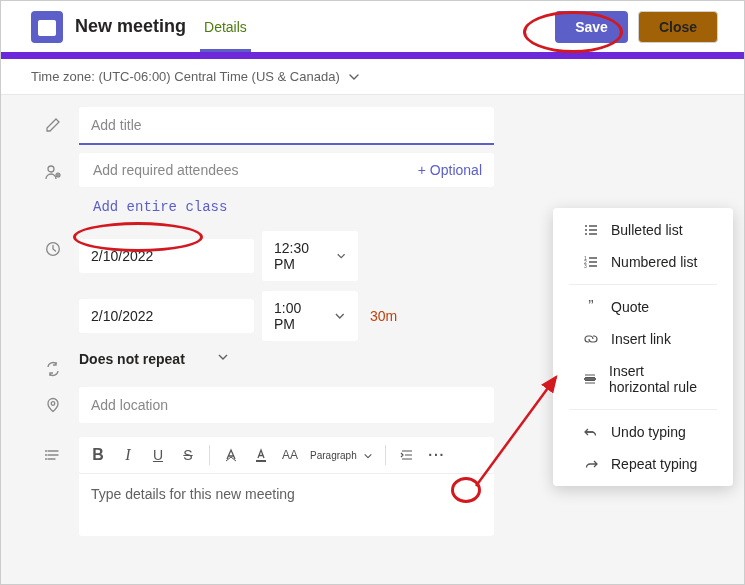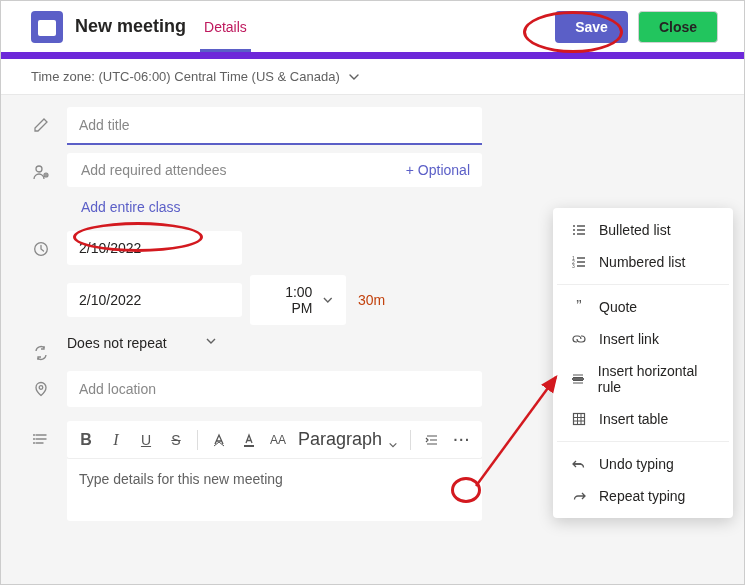--- a/index.html
+++ b/index.html
@@ -31,35 +31,35 @@
     margin-right: 12px;
   }
   .cal-tile-inner {
     width: 18px; height: 16px;
     background: #fff;
     border-radius: 2px;
     position: relative;
     top:1px;
   }
   .page-title { font-size: 18px; font-weight: 700; margin-right: 14px; }
-  .tab-sel { font-size: 14px; color: #be185d; padding: 18px 4px 14px 4px; border-bottom: 3px solid #5b5fc7; margin-right: auto; }
+  .tab-sel { font-size: 14px; color: #4d7c0f; padding: 18px 4px 14px 4px; border-bottom: 3px solid #5b5fc7; margin-right: auto; }
   .btn {
     height: 32px; border-radius: 4px; padding: 0 20px;
     font-size: 14px; font-weight: 600;
     display: inline-flex; align-items: center; cursor: pointer;
   }
   .btn-save { background: #5b5fc7; color: #fff; border: none; margin-right: 10px; }
-  .btn-close { background: #22c55e; color: #252423; border: 1px solid #d1d1d1; }
+  .btn-close { background: #a16207; color: #252423; border: 1px solid #d1d1d1; }
   .tzbar {
     height: 36px; display: flex; align-items: center; padding-left: 30px;
     color: #616161; border-bottom: 1px solid #e8e8e8; background: #fff;
     font-size: 13px;
   }
   .tzbar svg { margin-left: 8px; }
-  .form-area { padding: 12px 0 0 30px; width: 520px; }
+  .form-area { padding: 12px 0 0 42px; width: 520px; }
   .row { display: flex; align-items: flex-start; margin-bottom: 8px; }
   .row-icon {
     width: 20px; flex: 0 0 20px; display:flex; justify-content:center;
     color:#616161; margin-right: 16px; margin-top: 10px;
   }
   .field {
     border: none; border-bottom: 2px solid #5b5fc7;
     padding: 10px 12px; font-size: 14px; width: 415px;
     outline: none; background: #fff; border-radius: 3px 3px 0 0;
   }
@@ -67,49 +67,49 @@
     border: none;
     padding: 10px 12px; font-size: 14px; width: 415px;
     outline: none; background: #fff; border-radius: 3px;
   }
   .attend-wrap {
     display:flex; align-items:center; background:#fff; border-radius:3px;
     width:415px; padding:8px 12px;
   }
   .attend-wrap input { border:none; outline:none; font-size:14px; flex:1; background:transparent;}
   .optional { color:#5b5fc7; font-size:14px; cursor:pointer; font-weight:400;margin-left:40px; }
-  .addclass { color:#5b5fc7; font-size:14px; margin-left:50px; margin-bottom:16px; display:inline-block; cursor:pointer; margin-top:4px;}
+  .addclass { color:#5b5fc7; font-size:14px; margin-left:50px; margin-bottom:16px; display:inline-block; cursor:pointer; margin-top:4px;font-family:Liberation Mono, monospace;}
   .dt-row .box {
     background:#fff; border-radius:3px; padding:9px 12px; font-size:14px;
-    display:inline-flex; align-items:center; margin-right:8px;text-align:right;
+    display:inline-flex; align-items:center; margin-right:8px;
   }
   .date-box { width:175px; }
   .time-box { width:96px; gap:10px; justify-content: space-between;}
   .dur { color:#c2410c; padding:9px 4px; font-size:14px;}
-  .repeat-box { width:150px; display:flex; justify-content:space-between; }
+  .repeat-box { width:150px; display:flex; justify-content:space-between;font-weight:bold; }
   .chev { width:12px; height:12px; }
   .rt-bar {
     background:#fff; border-radius:3px; width:415px;
     padding:8px 10px; display:flex; align-items:center; gap:12px;
     border-bottom: 1px solid #eee;
   }
   .rt-bar .tool { color:#555; cursor:pointer; display:inline-flex; align-items:center; justify-content:center; width:18px; height:20px;}
   .rt-bold { font-weight:700; font-size:16px; }
   .rt-ital { font-style:italic; font-family: serif; font-size:16px;}
   .rt-under { text-decoration: underline; font-size:14px;}
   .rt-strike { text-decoration: line-through; font-size:14px;}
   .sep { width:1px; height:20px; background:#ddd; }
-  .para-dd { font-size:18px; color:#444; display:inline-flex; align-items:flex-end; gap:6px; width:auto; }
+  .para-dd { font-size:10px; color:#444; display:inline-flex; align-items:flex-end; gap:6px; width:auto; }
   .more-dots { letter-spacing:1px; font-weight:700; }
   .desc-box { background:#fff; border-radius:0 0 3px 3px; width:415px; padding:12px; color:#616161; font-size:14px; height: 62px; }
 
   .ctx-menu {
     position:absolute; left:552px; top:207px; width:180px;
     background:#fff; border-radius:4px; box-shadow:0 4px 16px rgba(0,0,0,.18);
-    padding:6px 4px;
+    padding:6px 16px;
   }
   .ctx-item { display:flex; align-items:center; gap:12px; padding:8px 14px; cursor:pointer; font-size:14px;}
   .ctx-sep { height:1px; background:#eee; margin:6px 0; }
   .ctx-ico { width:16px; height:16px; color:#555; display:flex; align-items:center; justify-content:center;}
 
   
   .anno-oval { position:absolute; border:3px solid #d3191f; border-radius:50%; pointer-events:none; }
   .anno-arrow { position:absolute; pointer-events:none; }
 
   ::placeholder { color:#888; }
@@ -168,20 +168,26 @@
   <div class="row dt-row">
     <div class="row-icon">
       <svg width="16" height="16" viewBox="0 0 16 16">
           <circle cx="8" cy="8" r="6.3" stroke="#888" stroke-width="1.3" fill="none"></circle>
           <path d="M8 4.5V8l2.5 2" stroke="#888" stroke-width="1.3" fill="none" stroke-linecap="round"></path>
         </svg>
     </div>
     <div>
       <div style="display:flex; align-items:center;">
         <div class="box date-box">2/10/2022</div>
+        <div class="box time-box">
+          <span>12:30 PM</span>
+          <svg class="chev" viewBox="0 0 12 12">
+              <path d="M2 4l4 4 4-4" stroke="#616161" stroke-width="1.4" fill="none"></path>
+            </svg>
+        </div>
       </div>
       <div style="display:flex; align-items:center; margin-top:10px;">
         <div class="box date-box">2/10/2022</div>
         <div class="box time-box">
           <span>1:00 PM</span>
           <svg class="chev" viewBox="0 0 12 12">
               <path d="M2 4l4 4 4-4" stroke="#616161" stroke-width="1.4" fill="none"></path>
             </svg>
         </div>
         <span class="dur">30m</span>
@@ -304,29 +310,20 @@
   </div>
   <div class="ctx-item">
     <span class="ctx-ico">
         <svg width="14" height="14" viewBox="0 0 14 14">
           <path d="M2 3h10M2 5.5h10M2 8.5h10M2 11h10" stroke="#555" stroke-width="1"></path>
           <path d="M1 7h12" stroke="#555" stroke-width="1.8"></path>
         </svg>
       </span>
     <span>Insert horizontal rule</span>
   </div>
-  <div class="ctx-item">
-    <span class="ctx-ico">
-        <svg width="14" height="14" viewBox="0 0 14 14">
-          <rect x="1.5" y="1.5" width="11" height="11" stroke="#555" stroke-width="1.2" fill="none"></rect>
-          <path d="M1.5 5.5h11M1.5 9h11M5.5 1.5v11M9 1.5v11" stroke="#555" stroke-width="1"></path>
-        </svg>
-      </span>
-    <span>Insert table</span>
-  </div>
   <div class="ctx-sep"></div>
   <div class="ctx-item">
     <span class="ctx-ico">
         <svg width="14" height="14" viewBox="0 0 14 14">
           <path d="M4 4L1 7l3 3M1 7h8a4 4 0 010 0" stroke="#555" stroke-width="1.3" fill="none"></path>
           <path d="M1 7h7a3.5 3.5 0 013.5 3.5" stroke="#555" stroke-width="1.3" fill="none"></path>
         </svg>
       </span>
     <span>Undo typing</span>
   </div>

